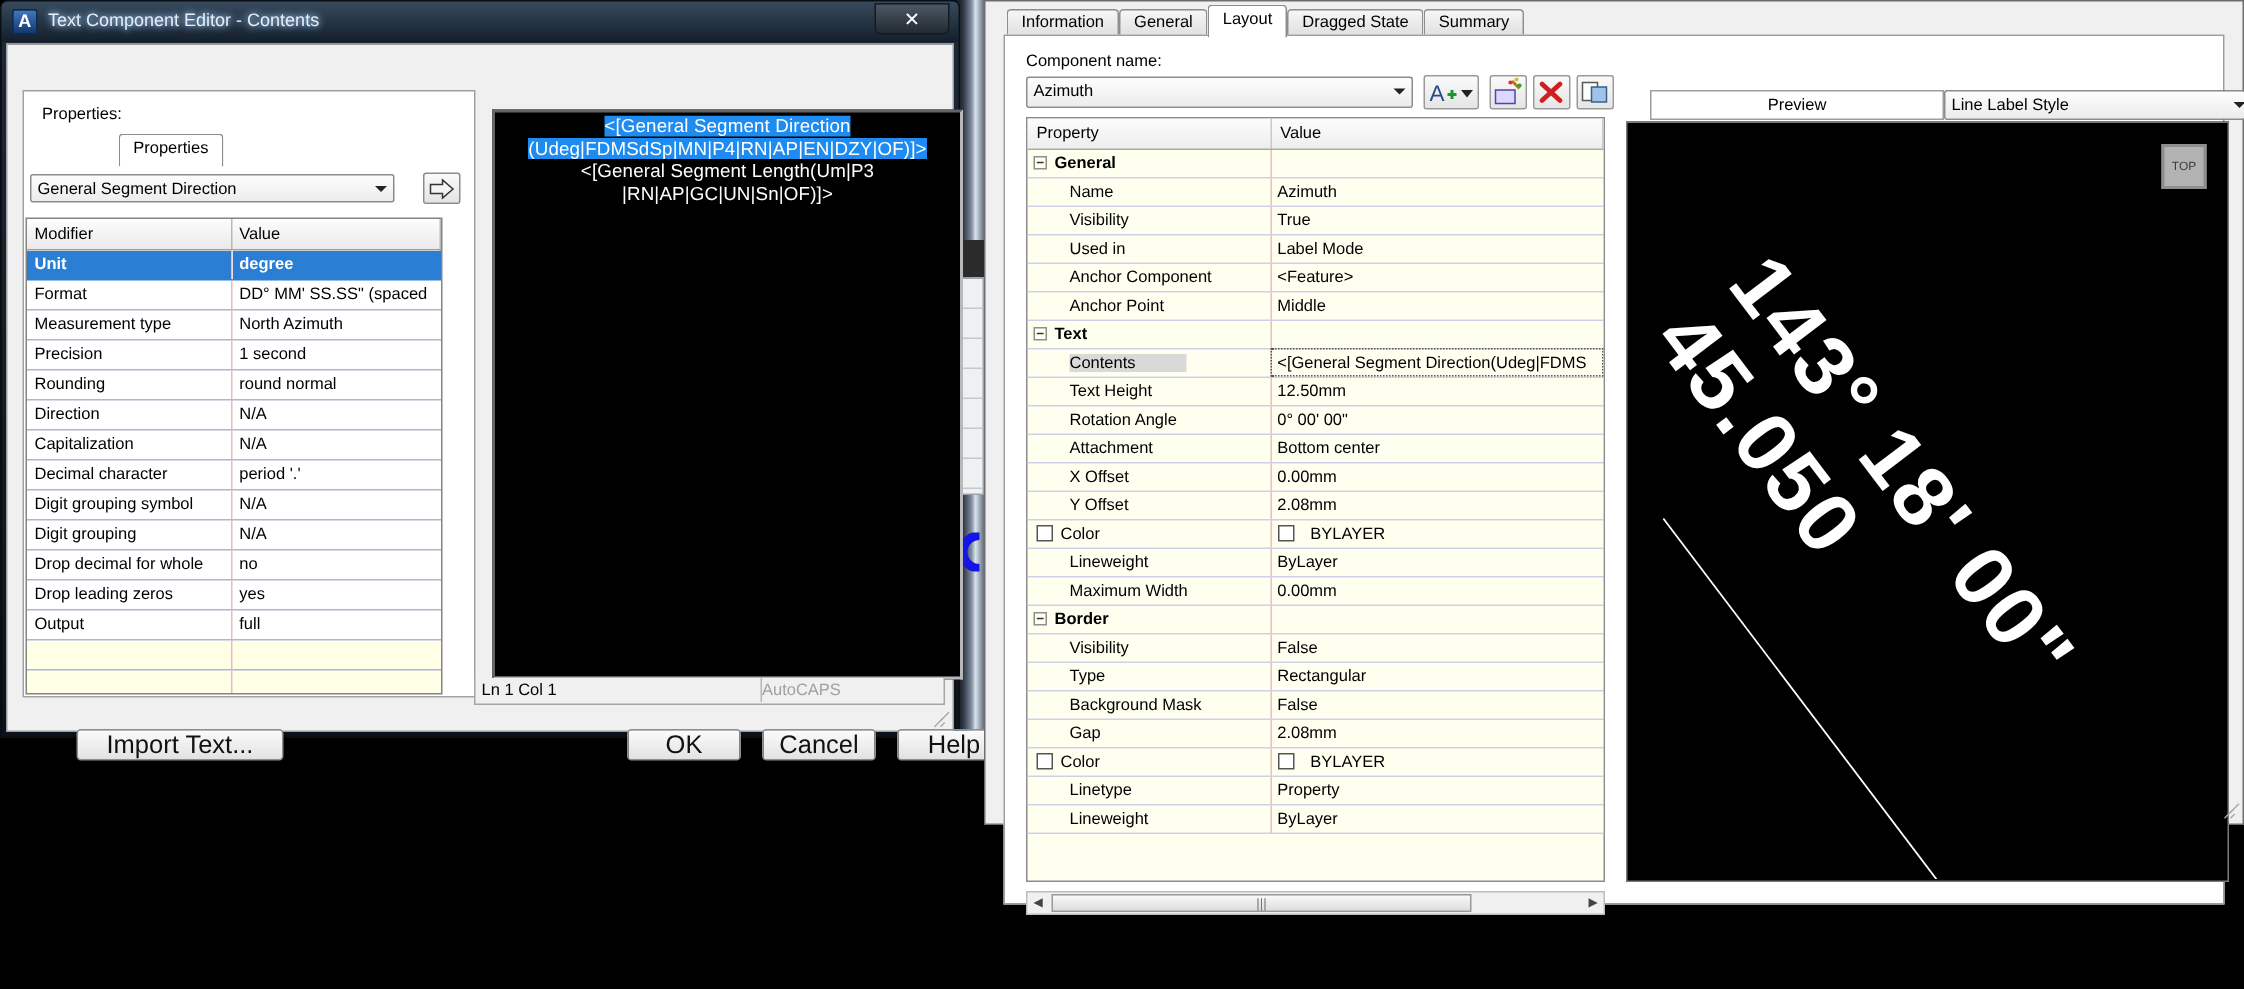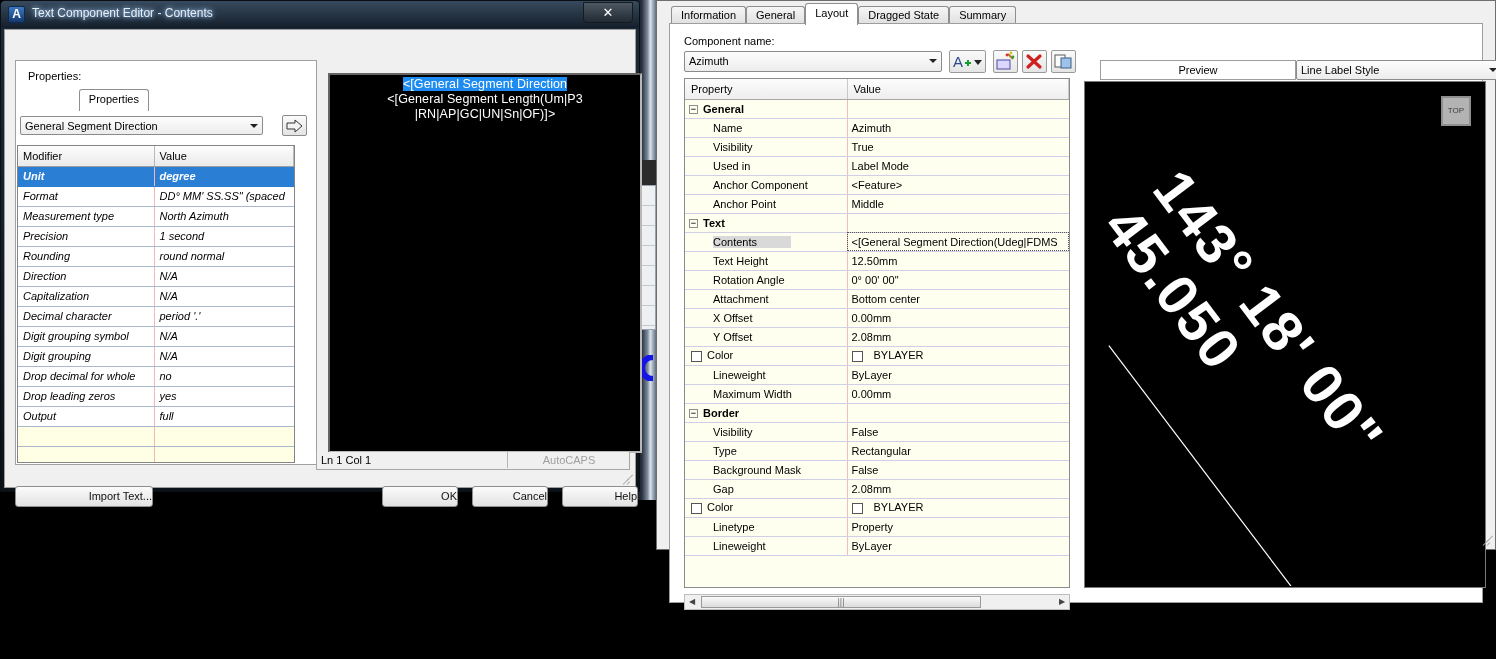--- a/index.html
+++ b/index.html
@@ -111,21 +111,21 @@
   #mod-table table { border-collapse:collapse; width:100%; table-layout:fixed; }
   #mod-table th {
     font-weight:normal; font-size:11px; text-align:left; padding:2px 5px;
     background:linear-gradient(to bottom,#fdfdfd,#eaeaea);
     border-right:1px solid #b9b9b9; border-bottom:1px solid #9e9e9e;
     height:20px;
   }
   #mod-table td {
     font-size:11px; padding:2px 5px; height:20px;
     border-right:1px solid #f0b8b8; border-bottom:1px solid #aab8cc;
-    white-space:nowrap; overflow:hidden;font-style:italic;
+    white-space:nowrap; overflow:hidden;
   }
   #mod-table td:nth-child(2){ border-right:none; }
   #mod-table tr.sel td { background:#2a7fd4; color:#fff; font-weight:bold; border-bottom-color:#2a7fd4;}
   #mod-table tr.blank td { background:#ffffe6; height:20px; }
   #mod-table col.c1 { width:136px; }
 
   
   #text-preview {
     position:absolute; left:323px; top:43px; width:314px; height:380px;
     background:#000; border:2px solid #b8b8b8; border-style:inset;
@@ -137,27 +137,27 @@
   }
   #tp-inner .hl { background:#1d8bf0; display:inline; }
   #statusbar {
     position:absolute; left:311px; top:422px; width:314px; height:18px;
     background:#f0f0f0; border:1px solid #a6a6a6; border-top:none;
     font-size:11px;
   }
   #statusbar .sb1 { position:absolute; left:4px; top:2px; }
   #statusbar .sb2 {
     position:absolute; left:190px; top:0; width:123px; height:16px;
-    border-left:1px solid #b5b5b5; text-align:center; padding-top:2px; color:#a0a0a0;
+    border-left:1px solid #b5b5b5; padding-top:2px; color:#a0a0a0;
   }
 
   .btn {
     background:linear-gradient(to bottom,#fbfbfb,#e2e2e2);
     border:1px solid #8e8e8e; border-radius:3px;
-    font-size:11px; text-align:right; color:#111;
+    font-size:17px; text-align:center; color:#111;margin-left:36px;
   }
   #import-btn { position:absolute; left:10px; top:456px; width:138px; height:21px; line-height:19px; }
   #l-ok      { position:absolute; left:377px; top:456px; width:76px; height:21px; line-height:19px; }
   #l-cancel  { position:absolute; left:467px; top:456px; width:76px; height:21px; line-height:19px; }
   #l-help    { position:absolute; left:557px; top:456px; width:76px; height:21px; line-height:19px; }
 
   .grip { position:absolute; right:2px; bottom:1px; width:12px; height:12px; }
   .grip i { position:absolute; width:8px; height:1px; background:#aaa; transform-origin:left; }
 
   
@@ -373,20 +373,21 @@
               <td></td>
               <td></td>
             </tr>
           </tbody>
       </table>
     </div>
 
     <div id="text-preview">
       <div id="tp-inner">
         <div class="tline"><span class="hl">&lt;[General Segment Direction</span></div>
+        <div class="tline"><span class="hl">(Udeg|FDMSdSp|MN|P4|RN|AP|EN|DZY|OF)]&gt;</span></div>
         <div class="tline">&lt;[General Segment Length(Um|P3</div>
         <div class="tline">|RN|AP|GC|UN|Sn|OF)]&gt;</div>
       </div>
     </div>
 
     <div id="statusbar">
       <div class="sb1">Ln 1 Col 1</div>
       <div class="sb2">AutoCAPS</div>
     </div>
 

